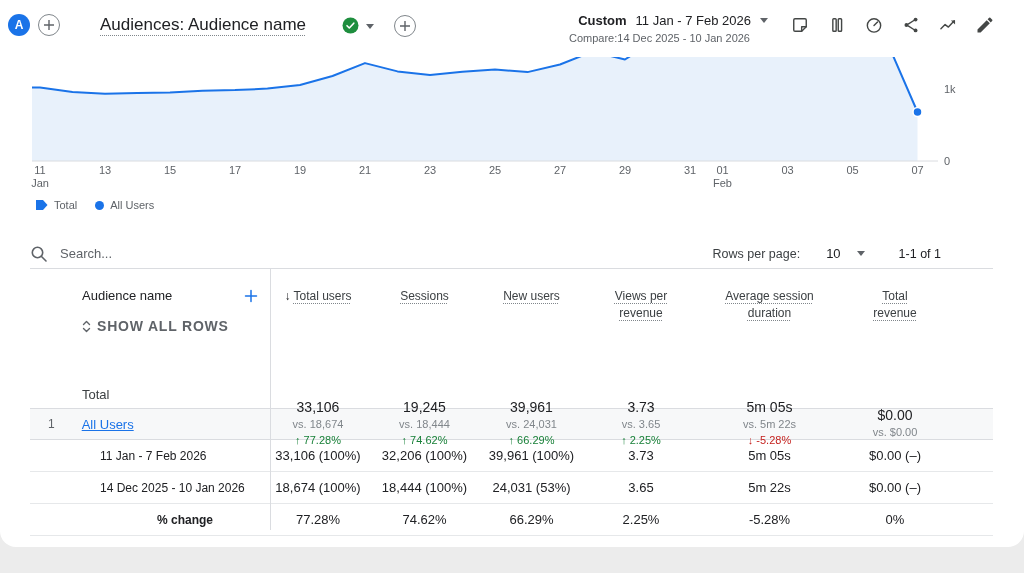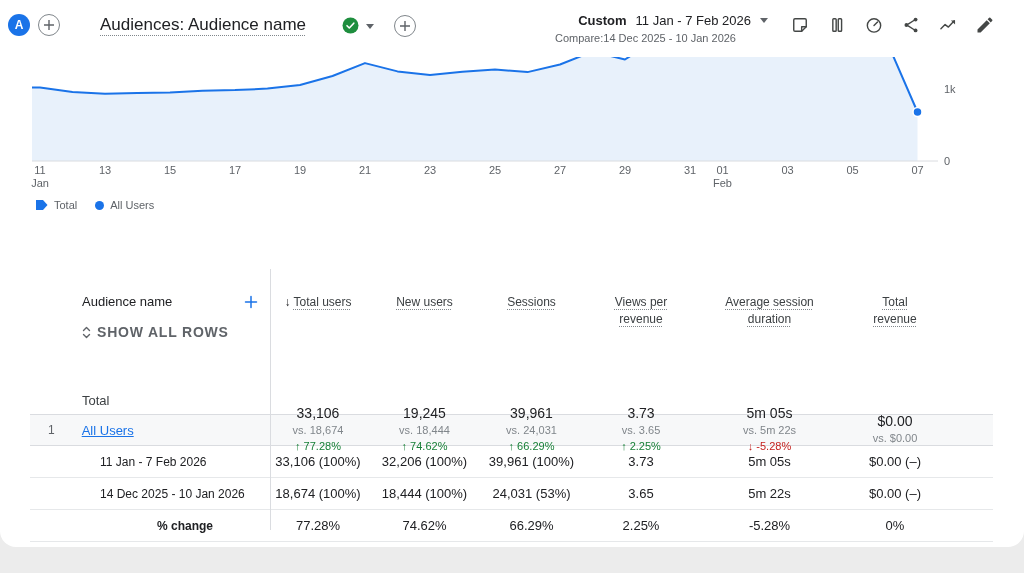--- a/index.html
+++ b/index.html
@@ -19,21 +19,21 @@
   .report-title { position:absolute; left:100px; top:15px; font-size:17px; color:#202124;
                   text-decoration:underline dotted #80868b; text-decoration-thickness:1px; text-underline-offset:5px; }
   .check-badge { position:absolute; left:342px; top:17px; }
   .caret { width:0; height:0; border-left:4px solid transparent; border-right:4px solid transparent;
            border-top:5px solid #5f6368; display:inline-block; }
   .title-caret { position:absolute; left:366px; top:24px; }
   .daterange { position:absolute; left:540px; top:13px; width:228px; }
   .dr-line1 { display:flex; align-items:center; justify-content:flex-end; gap:9px; }
   .dr-custom { font-size:13px; font-weight:bold; color:#202124; }
   .dr-range { font-size:13px; color:#202124; }
-  .dr-compare { text-align:right; margin-top:4px; margin-right:32px; font-size:11px; color:#5f6368; }
+  .dr-compare { text-align:right; margin-top:4px; margin-right:18px; font-size:11px; color:#5f6368; }
   .header-icons { position:absolute; right:26px; top:12px; display:flex; gap:11px; }
   .icon-btn { width:26px; height:26px; display:flex; align-items:center; justify-content:center; cursor:pointer; }
   .icon-btn svg { stroke:#444746; fill:none; stroke-width:1.7; stroke-linecap:round; stroke-linejoin:round; }
   .icon-btn svg .filled { fill:#444746; stroke:none; }
 
   
   #chart-svg { position:absolute; left:0; top:0; pointer-events:none; }
   #chart-svg text { font-family:"Liberation Sans", sans-serif; }
   .legend { position:absolute; left:36px; top:199px; display:flex; gap:18px; align-items:center;
             font-size:11px; color:#5f6368; }
@@ -47,21 +47,21 @@
   .search-input { border:none; outline:none; font-size:13px; color:#202124; width:220px;
                   font-family:"Liberation Sans", sans-serif; }
   .search-input::placeholder { color:#5f6368; }
   .row-controls { margin-left:auto; display:flex; align-items:center; }
   .rpp-label { font-size:12.5px; color:#3c4043; }
   .rpp-value { font-size:13px; color:#202124; margin-left:26px; }
   .rpp-caret { margin-left:16px; }
   .pagination { font-size:12.5px; color:#202124; margin-left:34px; margin-right:52px; }
 
   
-  .table { position:absolute; left:30px; right:31px; top:281px; }
+  .table { position:absolute; left:30px; right:31px; top:275px; }
   .trow { display:grid; grid-template-columns:240px 108px 105px 109px 110px 147px 104px 40px; }
   .vsep { position:absolute; left:270px; top:269px; width:1px; height:261px; background:#dadce0; }
   .num { text-align:center; padding-right:12px; }
 
   .thead { height:66px; }
   .th { padding-top:13px; font-size:12px; color:#3c4043; }
   .th-label { text-decoration:underline dotted #80868b; text-decoration-thickness:1px; text-underline-offset:3px;
               line-height:17px; cursor:pointer; }
   .w62 { display:inline-block; max-width:62px; }
   .sort-arrow { font-size:12px; color:#202124; margin-right:3px; }
@@ -203,41 +203,54 @@
             <polygon points="0,0 7,0 11.5,5 7,10 0,10" fill="#1a73e8"></polygon>
           </svg>
         <span>Total</span>
       </div>
       <div class="legend-item">
         <span class="legend-dot"></span>
         <span>All Users</span>
       </div>
     </div>
 
+    <div class="search-row">
+      <svg width="18" height="18" viewBox="0 0 18 18">
+          <circle cx="7.5" cy="7.5" r="5.2" fill="none" stroke="#5f6368" stroke-width="1.6"></circle>
+          <path d="M11.5 11.5L16 16" stroke="#5f6368" stroke-width="1.6" stroke-linecap="round"></path>
+        </svg>
+      <input class="search-input" type="text" placeholder="Search..." style="">
+      <div class="row-controls">
+        <span class="rpp-label">Rows per page:</span>
+        <span class="rpp-value">10</span>
+        <span class="caret rpp-caret"></span>
+        <span class="pagination">1-1 of 1</span>
+      </div>
+    </div>
 
     <div class="table">
 
       <div class="trow thead">
         <div class="th th-first">
           <div class="th-first-top">
             <span>Audience name</span>
             <svg width="14" height="14" viewBox="0 0 14 14">
                 <path d="M7 1.5v11M1.5 7h11" stroke="#1a73e8" stroke-width="1.5" stroke-linecap="round"></path>
               </svg>
           </div>
           <button class="show-all">
             <svg width="9" height="13" viewBox="0 0 9 13">
                 <path d="M1.5 4.5L4.5 1.5 7.5 4.5M1.5 8.5L4.5 11.5 7.5 8.5" fill="none" stroke="#5f6368" stroke-width="1.4" stroke-linecap="round" stroke-linejoin="round"></path>
               </svg>
             <span>SHOW ALL ROWS</span>
           </button>
         </div>
         <div class="th num"><span class="sort-arrow">↓</span><span class="th-label">Total users</span></div>
+        <div class="th num"><span class="th-label">Sessions</span></div>
         <div class="th num"><span class="th-label">New users</span></div>
-        <div class="th num"><span class="th-label">Sessions</span></div>
         <div class="th num"><span class="th-label">Views per revenue</span></div>
         <div class="th num"><span class="th-label">Average session duration</span></div>
         <div class="th num"><span class="th-label w62">Total revenue</span></div>
         <div></div>
       </div>
 
       <div class="trow ttotal">
         <div class="total-label">Total</div>
         <div class="tcell num">
           <div class="v">33,106</div>

